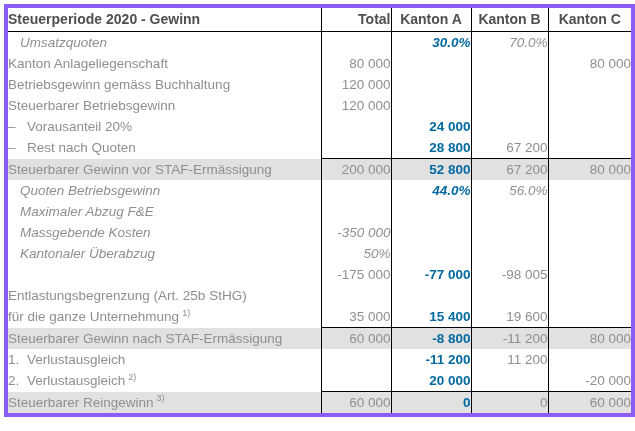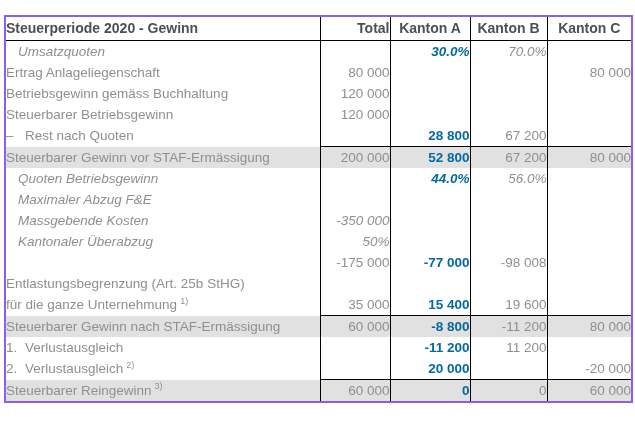--- a/index.html
+++ b/index.html
@@ -1,23 +1,23 @@
 <!DOCTYPE html>
 <html><head>
 <meta charset="utf-8">
 <style>
   html,body{margin:0;padding:0;background:#ffffff;}
   .screen{
     position:relative;width:635px;height:431px;background:#ffffff;overflow:hidden;
     font-family:"Liberation Sans","DejaVu Sans",sans-serif;
   }
   table.calc{
-    position:absolute;left:4px;top:15px;width:627px;
+    position:absolute;left:4px;top:4px;width:627px;
     border-collapse:collapse;table-layout:fixed;
-    border:2px solid #8b5cf6;
+    border:4px solid #8b5cf6;
   }
   table.calc th, table.calc td{
     padding:0;margin:0;white-space:nowrap;overflow:hidden;
     font-size:13.5px;height:21px;line-height:21px;color:#8f8f8f;
     font-weight:normal;
   }
   
   table.calc thead th{
     height:23px;line-height:23px;font-size:14px;font-weight:bold;color:#4f4f4f;
     border-bottom:1px solid #000000;
@@ -62,37 +62,44 @@
     </thead>
     <tbody>
         <tr>
           <td class="label"><span class="italic">Umsatzquoten</span></td>
           <td class="val"></td>
           <td class="val bold italic">30.0%</td>
           <td class="val italic">70.0%</td>
           <td class="val"></td>
         </tr>
         <tr>
-          <td class="label"><span>Ertrag Anlageliegenschaft</span></td>
+          <td class="label"><span>Kanton Anlageliegenschaft</span></td>
           <td class="val">80 000</td>
           <td class="val"></td>
           <td class="val"></td>
           <td class="val">80 000</td>
         </tr>
         <tr>
           <td class="label"><span>Betriebsgewinn gemäss Buchhaltung</span></td>
           <td class="val">120 000</td>
           <td class="val"></td>
           <td class="val"></td>
           <td class="val"></td>
         </tr>
         <tr>
           <td class="label"><span>Steuerbarer Betriebsgewinn</span></td>
           <td class="val">120 000</td>
           <td class="val"></td>
+          <td class="val"></td>
+          <td class="val"></td>
+        </tr>
+        <tr>
+          <td class="label"><span class="marker">–</span><span>Vorausanteil 20%</span></td>
+          <td class="val"></td>
+          <td class="val bold">24 000</td>
           <td class="val"></td>
           <td class="val"></td>
         </tr>
         <tr>
           <td class="label"><span class="marker">–</span><span>Rest nach Quoten</span></td>
           <td class="val"></td>
           <td class="val bold">28 800</td>
           <td class="val">67 200</td>
           <td class="val"></td>
         </tr>
@@ -128,21 +135,21 @@
           <td class="label"><span class="italic">Kantonaler Überabzug</span></td>
           <td class="val italic">50%</td>
           <td class="val"></td>
           <td class="val"></td>
           <td class="val"></td>
         </tr>
         <tr>
           <td class="label"><span></span></td>
           <td class="val">-175 000</td>
           <td class="val bold">-77 000</td>
-          <td class="val">-98 008</td>
+          <td class="val">-98 005</td>
           <td class="val"></td>
         </tr>
         <tr>
           <td class="label"><span>Entlastungsbegrenzung (Art. 25b StHG)</span></td>
           <td class="val"></td>
           <td class="val"></td>
           <td class="val"></td>
           <td class="val"></td>
         </tr>
         <tr>

